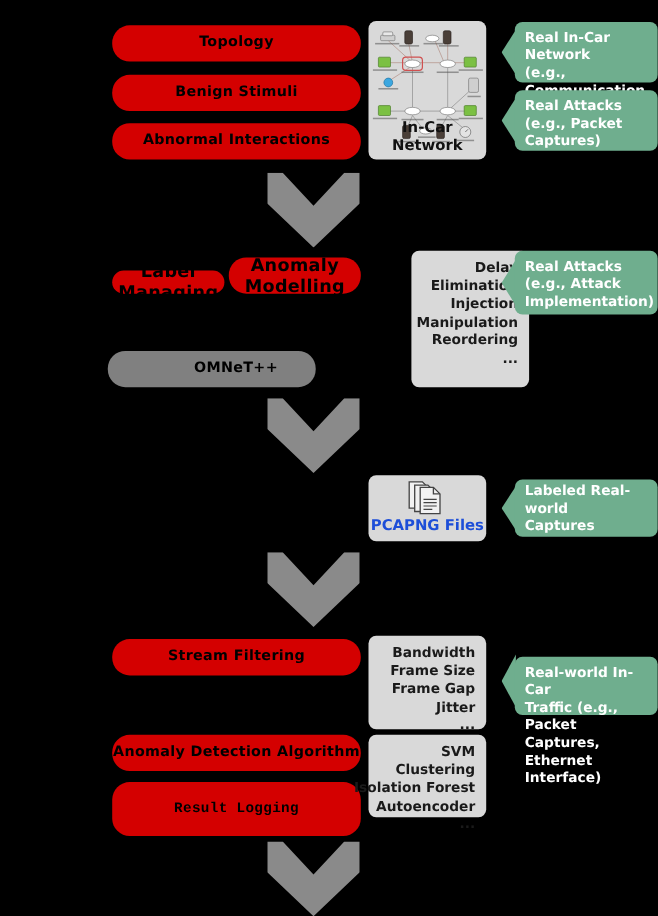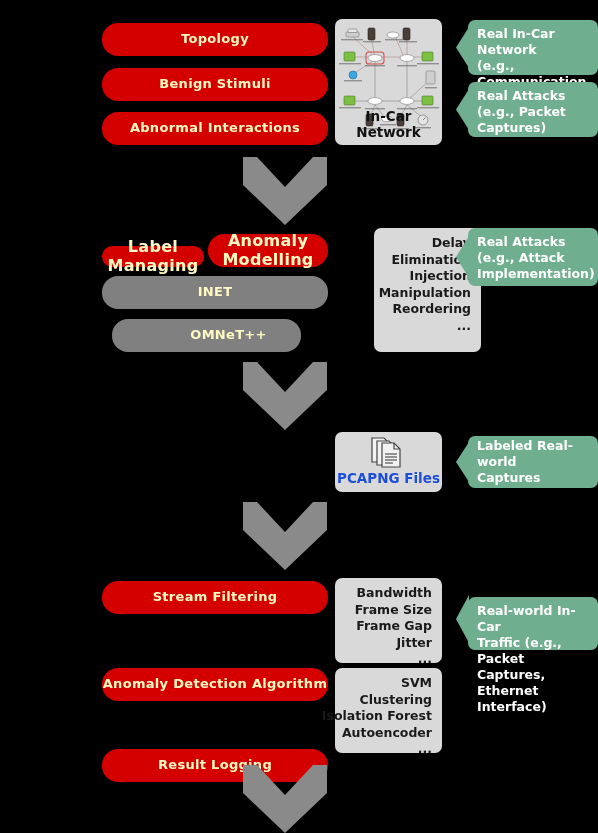--- a/index.html
+++ b/index.html
@@ -15,21 +15,21 @@
   }
   .canvas { position: absolute; inset: 0; }
 
   
   .pill {
     position: absolute;
     border-radius: 16px;
     display: flex;
     align-items: center;
     justify-content: center;
-    color: #fef9c3;
+    color: #000000;
     font-weight: bold;
     font-size: 13px;
     letter-spacing: .3px;
     text-align: center;
     line-height: 1.15;
   }
   .pill.red  { background: #d40000; }
   .pill.gray { background: #808080; }
 
   
@@ -222,24 +222,21 @@
   <svg class="chevron" style="left:243px; top:157px;" width="84" height="68" viewBox="0 0 84 68">
     <polygon points="0,0 14,0 42,30 70,0 84,0 84,28 42,68 0,28" fill="#8a8a8a"></polygon>
   </svg>
 
   <div class="pill red" style="left:102px; top:246px; width:102px; height:21px; font-size:16px;">
     <span>Label Managing</span>
   </div>
   <div class="pill red" style="left:208px; top:234px; width:120px; height:33px; font-size:16px;">
     <span>Anomaly Modelling</span>
   </div>
-  <div class="pill gray" style="left:102px; top:276px; width:226px; height:33px;">
-    <span>INET</span>
-  </div>
-  <div class="pill gray" style="left:112px; top:319px; width:189px; height:33px;padding-left:44px;">
+  <div class="pill gray" style="left:98px; top:319px; width:189px; height:33px;padding-left:44px;">
     <span>OMNeT++</span>
   </div>
 
   <div class="panel" style="left:335px; top:228px; width:107px; height:124px;margin-left:39px;">
     <div class="panel-list">
       <div>Delay</div>
       <div>Elimination</div>
       <div>Injection</div>
       <div>Manipulation</div>
       <div>Reordering</div>
@@ -294,35 +291,35 @@
   <svg class="chevron" style="left:243px; top:502px;" width="84" height="68" viewBox="0 0 84 68">
     <polygon points="0,0 14,0 42,30 70,0 84,0 84,28 42,68 0,28" fill="#8a8a8a"></polygon>
   </svg>
 
   <div class="pill red" style="left:102px; top:581px; width:226px; height:33px;">
     <span>Stream Filtering</span>
   </div>
   <div class="pill red" style="left:102px; top:668px; width:226px; height:33px;">
     <span>Anomaly Detection Algorithm</span>
   </div>
-  <div class="pill red" style="left:102px; top:749px; width:226px; height:33px;">
+  <div class="pill red" style="left:102px; top:711px; width:226px; height:49px;font-family:Liberation Mono, monospace;">
     <span>Result Logging</span>
   </div>
 
   <div class="panel" style="left:335px; top:578px; width:107px; height:85px;">
     <div class="panel-list">
       <div>Bandwidth</div>
       <div>Frame Size</div>
       <div>Frame Gap</div>
       <div>Jitter</div>
       <div>...</div>
     </div>
   </div>
 
-  <div class="panel" style="left:335px; top:668px; width:107px; height:85px;">
+  <div class="panel" style="left:335px; top:668px; width:107px; height:75px;">
     <div class="panel-list">
       <div>SVM</div>
       <div>Clustering</div>
       <div>Isolation Forest</div>
       <div>Autoencoder</div>
       <div>...</div>
     </div>
   </div>
 
   <div style="position:absolute; left:456px; top:581px; width:142px; height:76px;">

